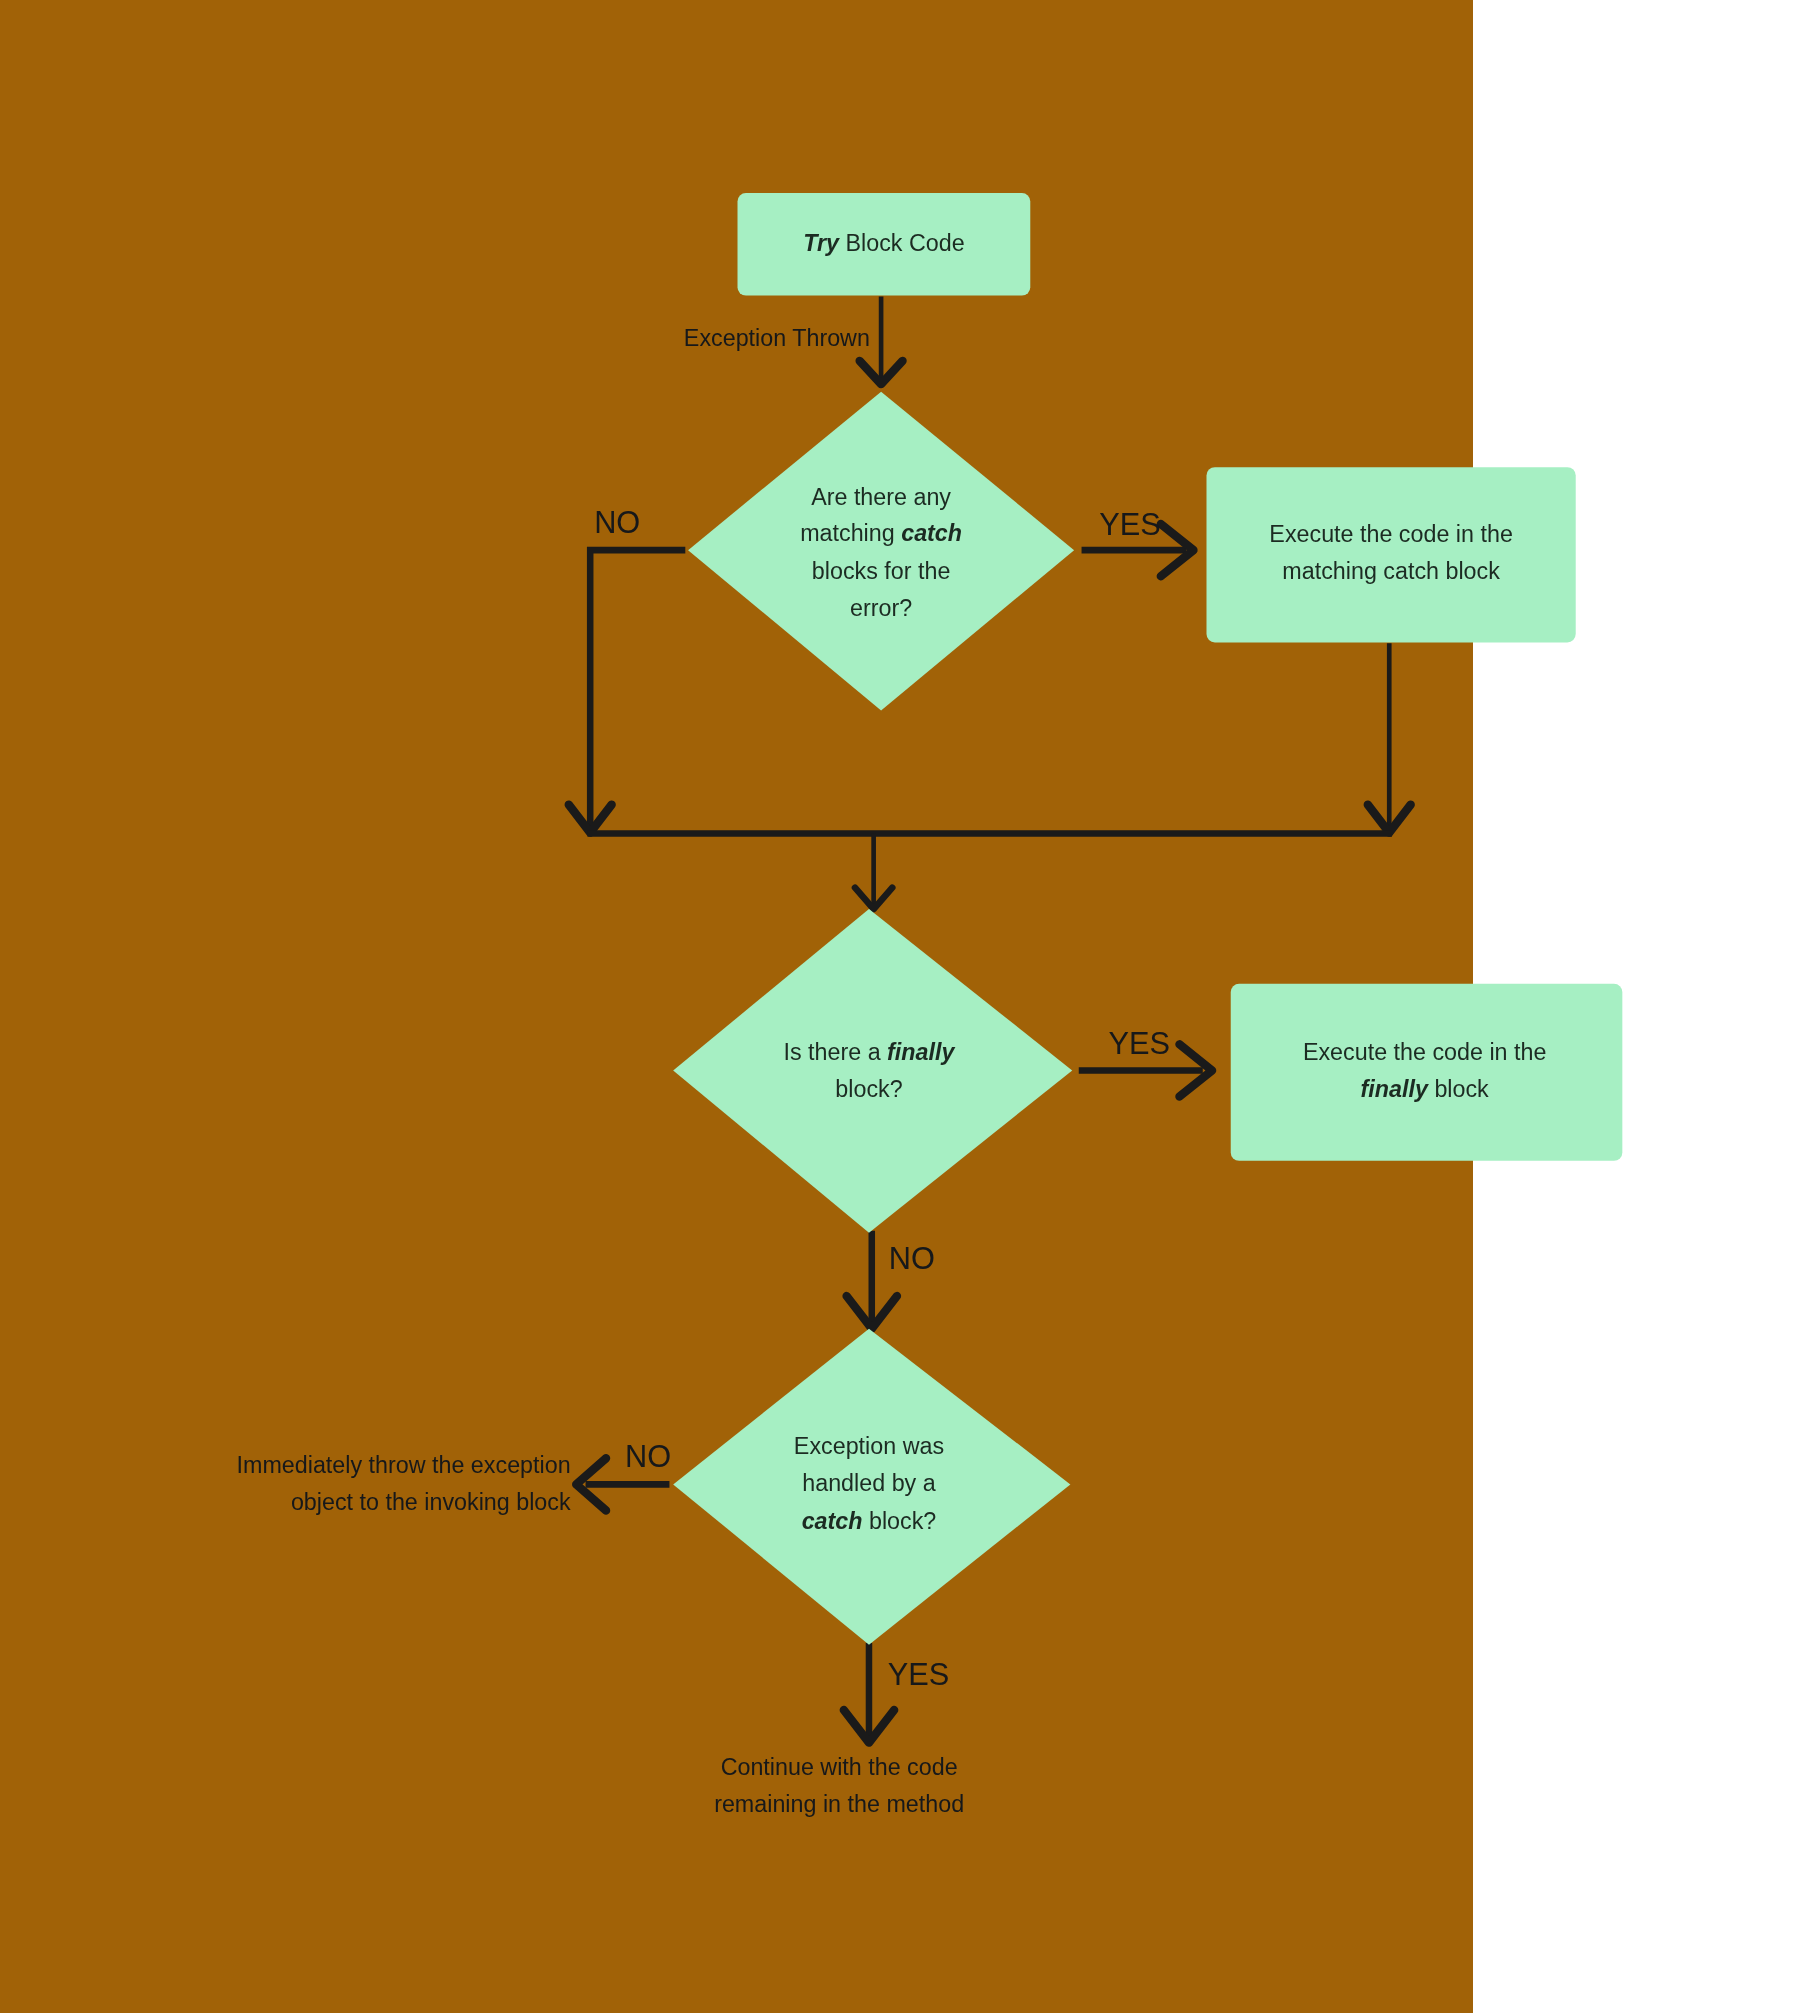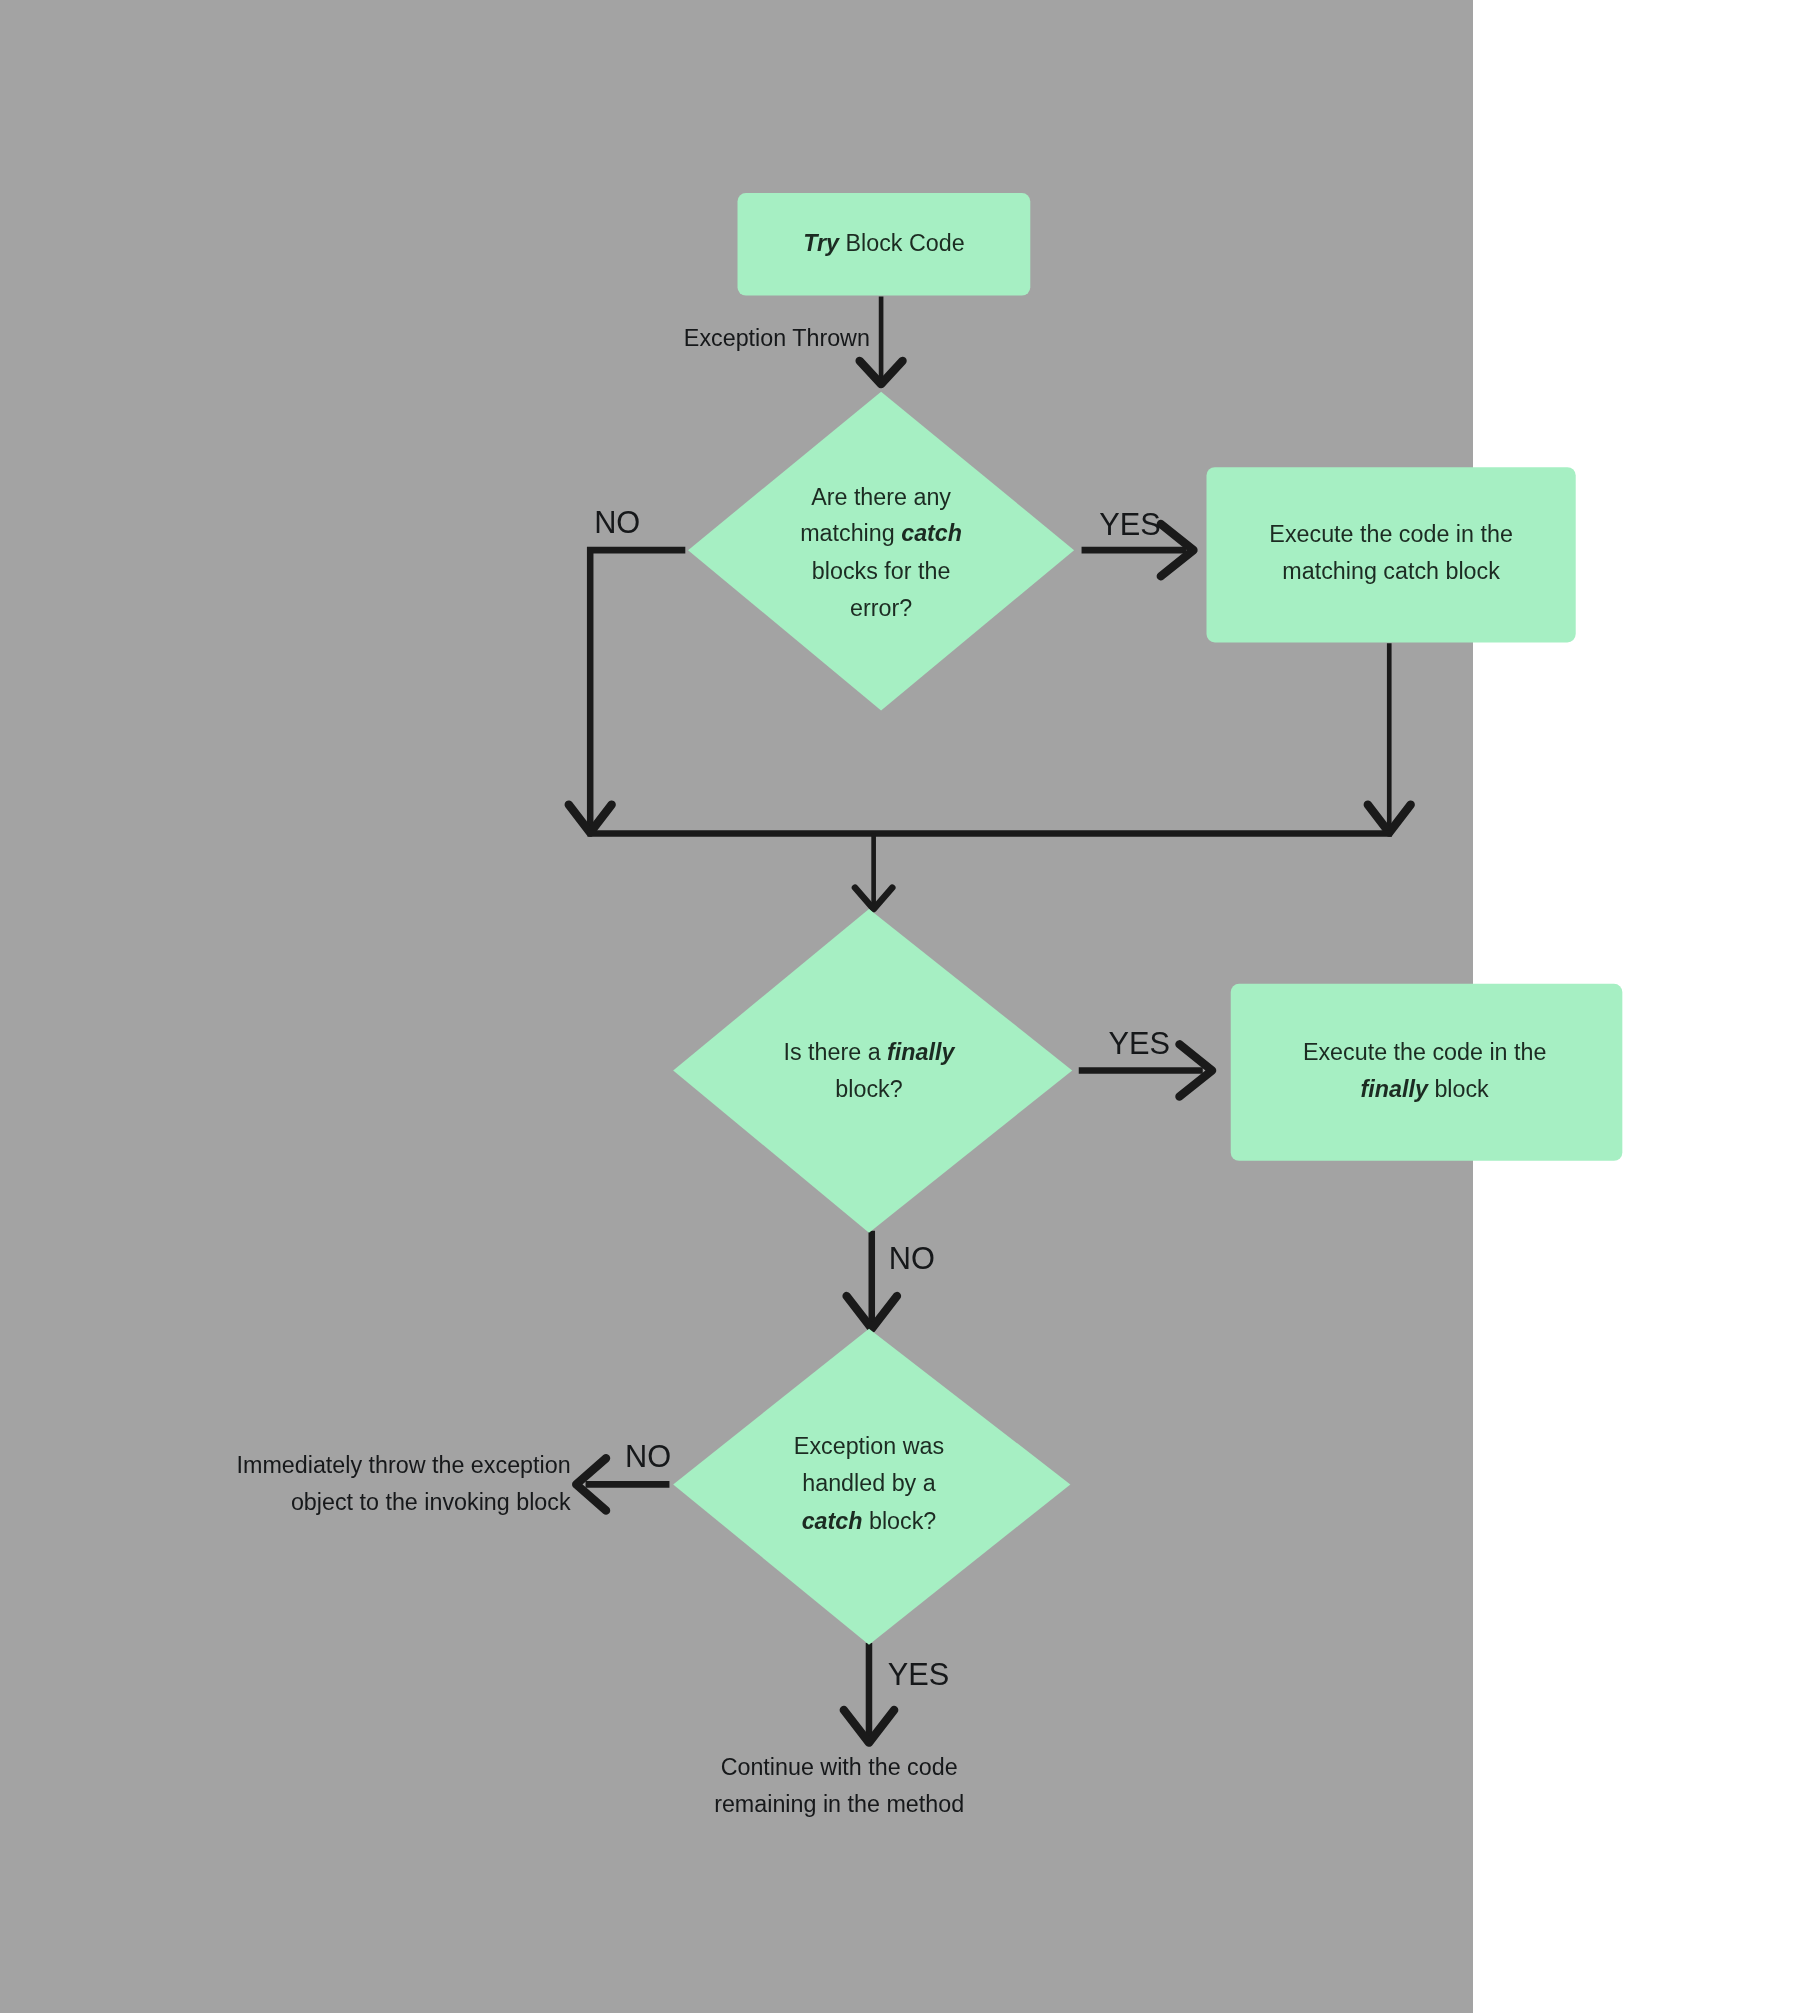--- a/index.html
+++ b/index.html
@@ -10,21 +10,21 @@
   body {
     width: 1820px;
     height: 2014px;
     font-family: "Liberation Sans", sans-serif;
     overflow: hidden;
   }
   #flowchart-root {
     position: relative;
     width: 1473px;
     height: 2014px;
-    background: #a3a3a3;
+    background: #a16207;
   }
   svg#flow-svg {
     position: absolute;
     top: 0;
     left: 0;
     width: 1820px;
     height: 2014px;
     display: block;
   }
   .node-text {

